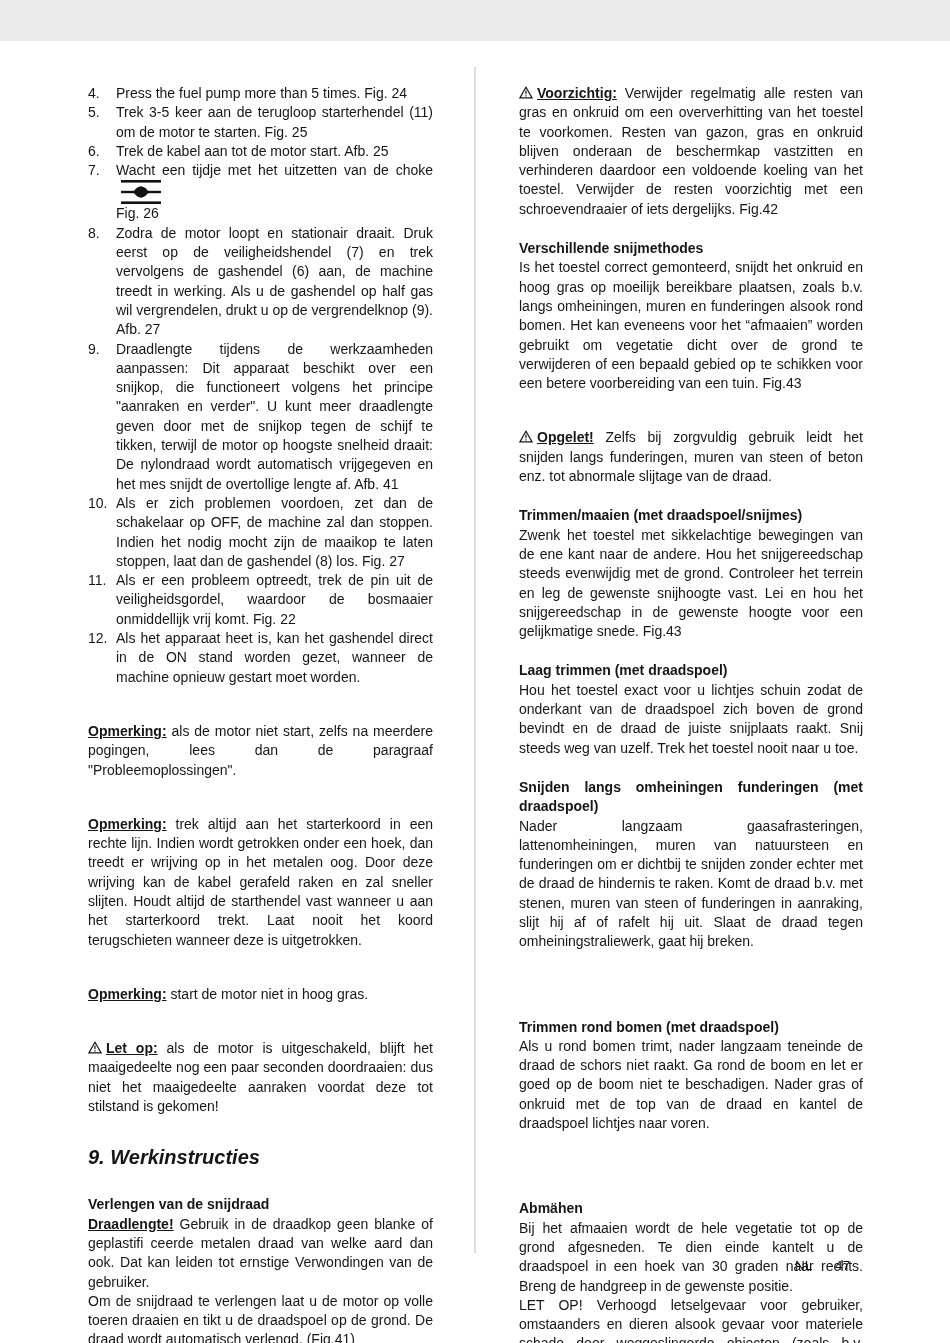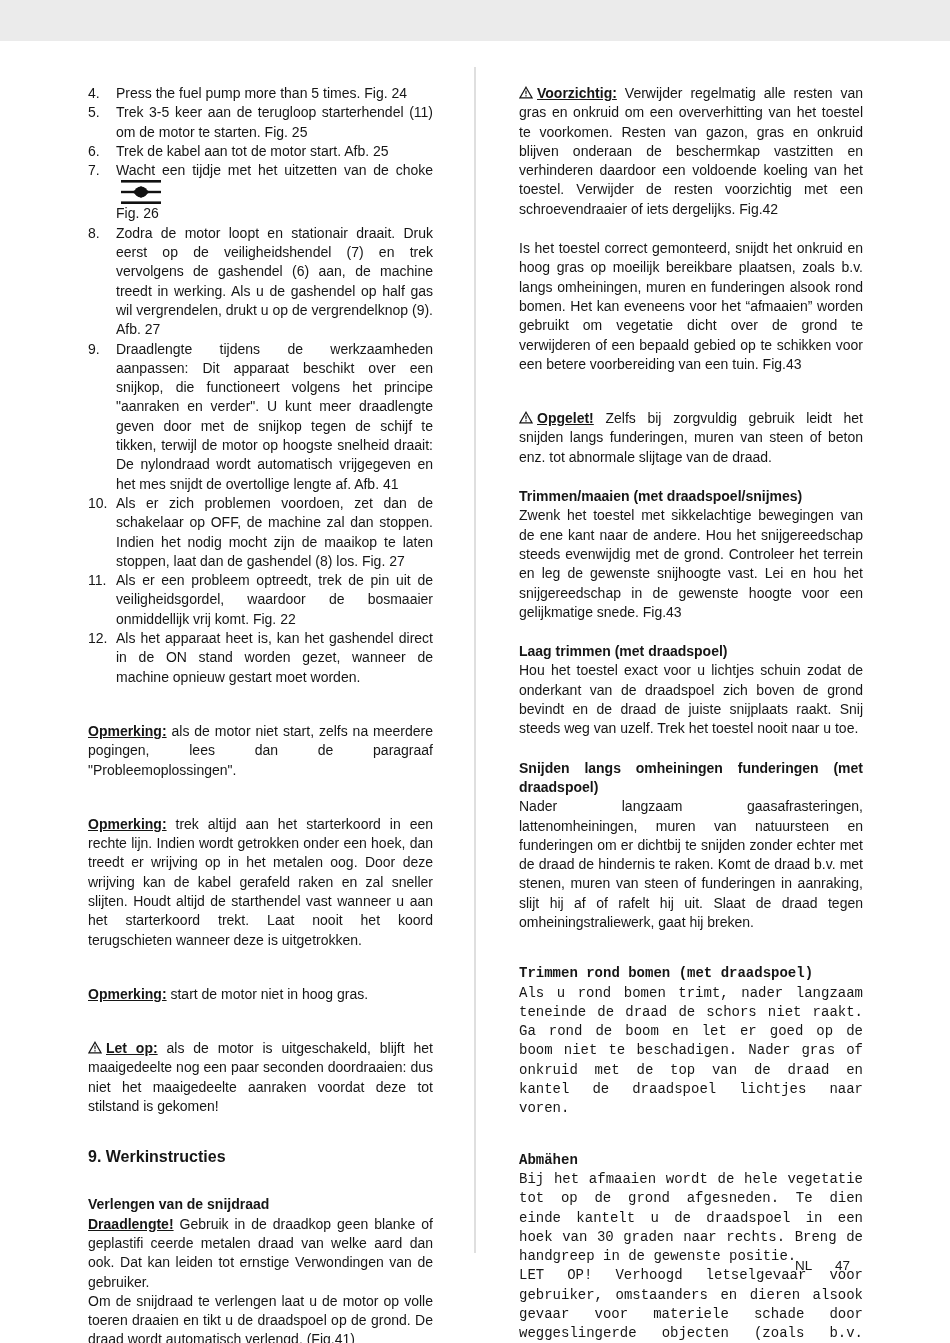--- a/index.html
+++ b/index.html
@@ -32,30 +32,31 @@
   .col-left  { left: 88px;  width: 345px; }
   .col-right { left: 519px; width: 344px; }
 
   .li { position: relative; padding-left: 28px; }
   .li .num { position: absolute; left: 0; top: 0; }
   .fig-line { display: block; }
 
   .b { font-weight: bold; text-decoration: underline; }
   .note { margin-top: 35px; }
   .sec { margin-top: 20px; }
-  .sec.gap-lg { margin-top: 32px; font-family: Liberation Mono, monospace; }
+  .sec.gap-lg { margin-top: 66px; }
   .subhead { font-weight: bold; }
   .after-h2 { margin-top: 26px; }
 
   h2.section {
-    font-size: 16px;
+    font-size: 20px;
     line-height: 24px;
     font-weight: bold;
     margin: 29px 0 0 0;
     text-align: left;
+    font-style: italic;
   }
 
   .warn-tri { display: inline-block; vertical-align: -1px; margin-right: 4px; }
   .choke-ic { display: inline-block; vertical-align: middle; margin-left: 5px; }
 
   .footer-nl, .footer-num {
     position: absolute;
     top: 1256px;
     font-size: 13.5px;
   }
@@ -153,20 +154,21 @@
     <p>
       <svg class="warn-tri" width="14" height="13" viewBox="0 0 14 13">
           <path d="M7 1.2 L13.1 11.9 L0.9 11.9 Z" fill="none" stroke="#161616" stroke-width="1.2"></path>
           <rect x="6.4" y="4.6" width="1.2" height="3.6" fill="#161616"></rect>
           <rect x="6.4" y="9.2" width="1.2" height="1.3" fill="#161616"></rect>
         </svg><span class="b">Voorzichtig:</span>
       <span>Verwijder regelmatig alle resten van gras en onkruid om een oververhitting van het toestel te voorkomen. Resten van gazon, gras en onkruid blijven onderaan de beschermkap vastzitten en verhinderen daardoor een voldoende koeling van het toestel. Verwijder de resten voorzichtig met een schroevendraaier of iets dergelijks. Fig.42</span>
     </p>
 
     <div class="sec">
+      <p class="subhead">Verschillende snijmethodes</p>
       <p class="para">Is het toestel correct gemonteerd, snijdt het onkruid en hoog gras op moeilijk bereikbare plaatsen, zoals b.v. langs omheiningen, muren en funderingen alsook rond bomen. Het kan eveneens voor het “afmaaien” worden gebruikt om vegetatie dicht over de grond te verwijderen of een bepaald gebied op te schikken voor een betere voorbereiding van een tuin. Fig.43</p>
     </div>
 
     <p class="note">
       <svg class="warn-tri" width="14" height="13" viewBox="0 0 14 13">
           <path d="M7 1.2 L13.1 11.9 L0.9 11.9 Z" fill="none" stroke="#161616" stroke-width="1.2"></path>
           <rect x="6.4" y="4.6" width="1.2" height="3.6" fill="#161616"></rect>
           <rect x="6.4" y="9.2" width="1.2" height="1.3" fill="#161616"></rect>
         </svg><span class="b">Opgelet!</span>
       <span>Zelfs bij zorgvuldig gebruik leidt het snijden langs funderingen, muren van steen of beton enz. tot abnormale slijtage van de draad.</span>

